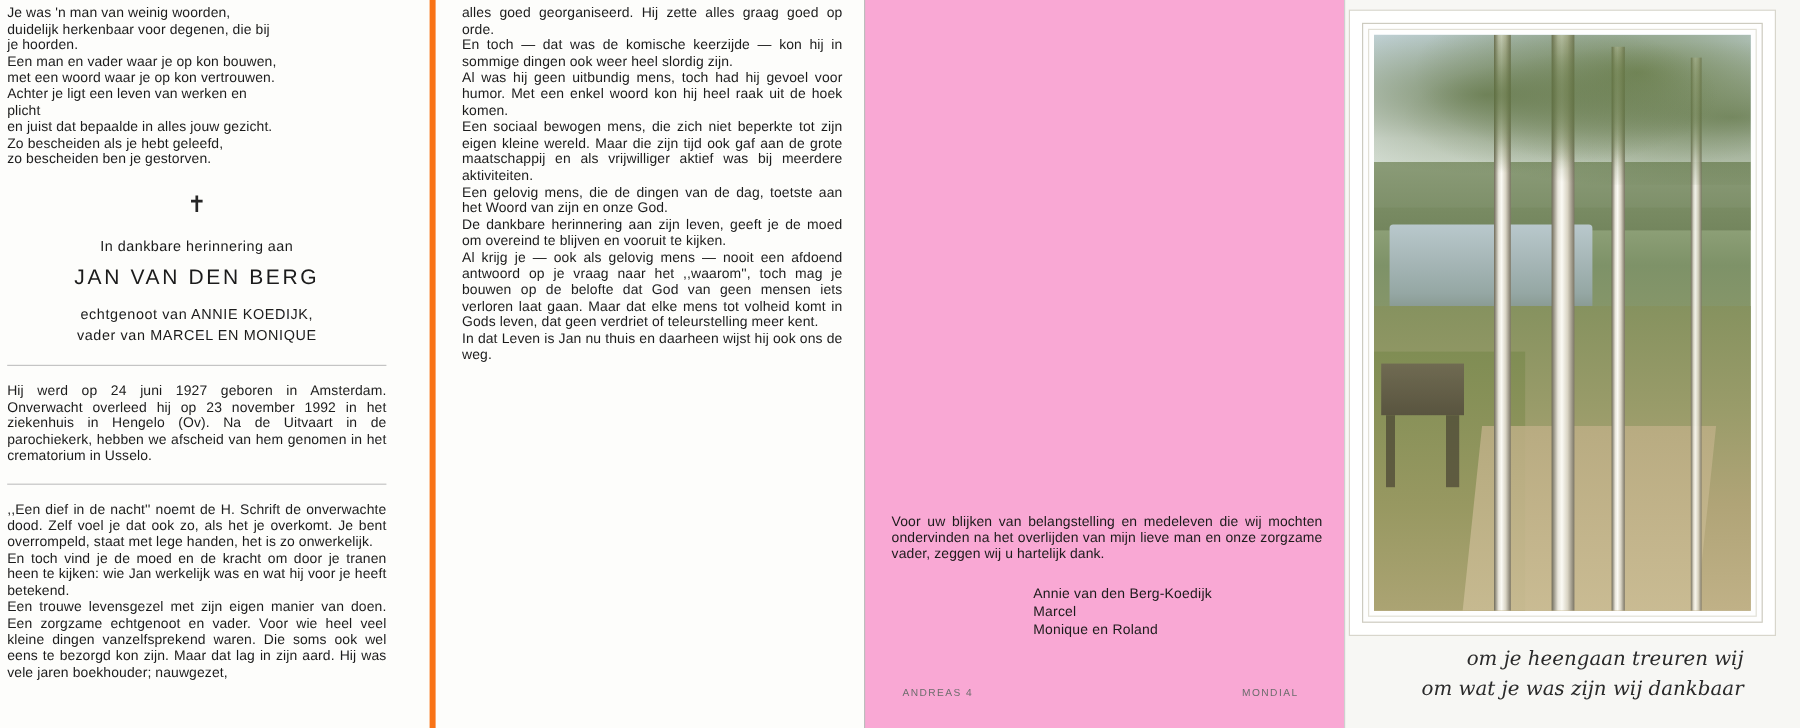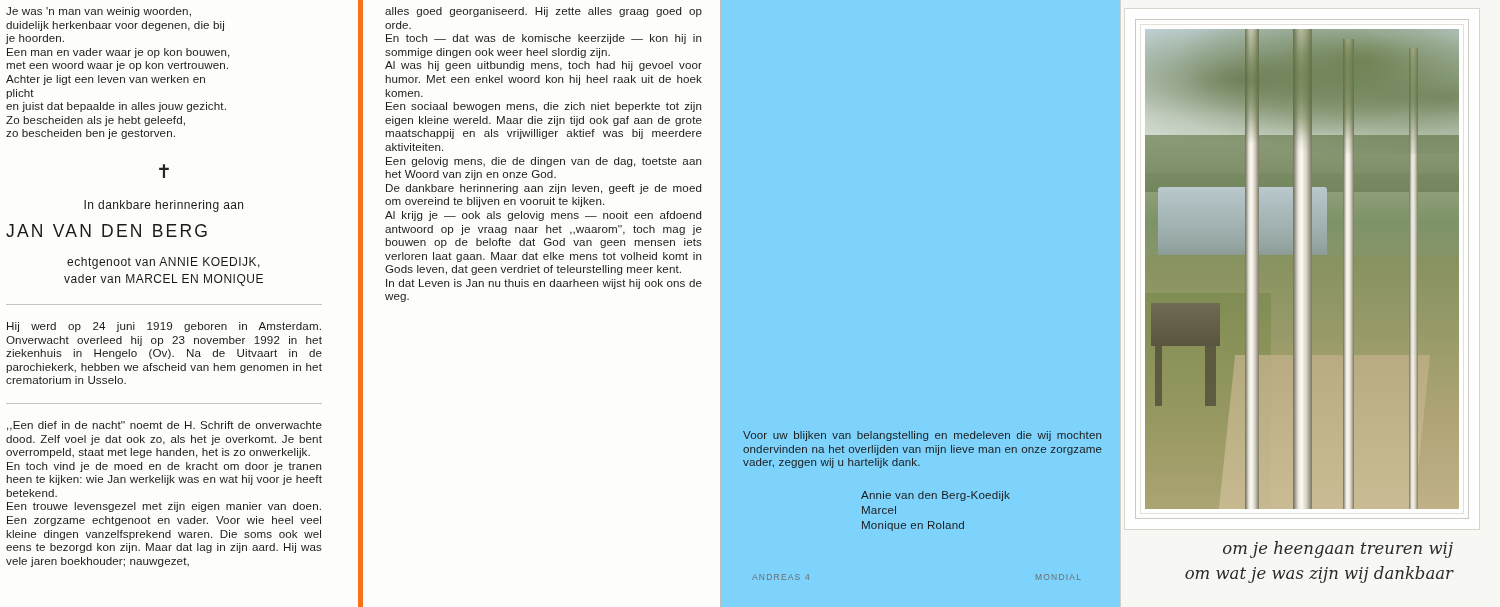--- a/index.html
+++ b/index.html
@@ -22,21 +22,21 @@
     display: flex;
   }
   
   .col {
     position: relative;
     box-sizing: border-box;
     height: 607px;
   }
   .col-left  { width: 358px; padding: 4px 36px 0 6px; }
   .col-mid   { width: 362px; padding: 4px 18px 0 22px; border-left: 5px solid #f97316; }
-  .col-right { width: 400px; padding: 4px 18px 0 22px; border-left: 1px solid #bdbdbd; background:#7dd3fc;}
+  .col-right { width: 400px; padding: 4px 18px 0 22px; border-left: 1px solid #bdbdbd; background:#f9a8d4;}
   .col-photo { width: 380px; border-left: 1px solid #cfcfcf; background:#f7f7f4; }
 
   .txt {
     font-size: 11.6px;
     line-height: 13.6px;
     text-align: justify;
     letter-spacing: .1px;
     margin: 0;
   }
   .txt.nojust { text-align: left; }
@@ -48,21 +48,21 @@
     margin: 22px 0 16px 0;
     color: #262626;
   }
   .memoriam {
     text-align: center;
     font-size: 12px;
     letter-spacing: .4px;
     margin-bottom: 9px;
   }
   .name {
-    text-align: left;
+    text-align: center;
     font-size: 17.5px;
     letter-spacing: 2.2px;
     margin: 2px 0 12px 0;
     font-weight: 400;
   }
   .rel {
     text-align: center;
     font-size: 12px;
     letter-spacing: .5px;
     line-height: 17px;
@@ -212,21 +212,21 @@
 
     <div class="cross">✝</div>
 
     <div class="memoriam">In dankbare herinnering aan</div>
     <div class="name">JAN VAN DEN BERG</div>
     <div class="rel">echtgenoot van ANNIE KOEDIJK,</div>
     <div class="rel">vader van MARCEL EN MONIQUE</div>
 
     <hr class="rule">
 
-    <p class="txt">Hij werd op 24 juni 1919 geboren in Amsterdam. Onverwacht overleed hij op 23 november 1992 in het ziekenhuis in Hengelo (Ov). Na de Uitvaart in de parochiekerk, hebben we afscheid van hem genomen in het crematorium in Usselo.</p>
+    <p class="txt">Hij werd op 24 juni 1927 geboren in Amsterdam. Onverwacht overleed hij op 23 november 1992 in het ziekenhuis in Hengelo (Ov). Na de Uitvaart in de parochiekerk, hebben we afscheid van hem genomen in het crematorium in Usselo.</p>
 
     <hr class="rule">
 
     <p class="txt" style="white-space:pre-line;">,,Een dief in de nacht'' noemt de H. Schrift de onverwachte dood. Zelf voel je dat ook zo, als het je overkomt. Je bent overrompeld, staat met lege handen, het is zo onwerkelijk.
 En toch vind je de moed en de kracht om door je tranen heen te kijken: wie Jan werkelijk was en wat hij voor je heeft betekend.
 Een trouwe levensgezel met zijn eigen manier van doen. Een zorgzame echtgenoot en vader. Voor wie heel veel kleine dingen vanzelfsprekend waren. Die soms ook wel eens te bezorgd kon zijn. Maar dat lag in zijn aard. Hij was vele jaren boekhouder; nauwgezet,</p>
   </div>
 
   <div class="col col-mid">
     <p class="txt" style="white-space:pre-line;">alles goed georganiseerd. Hij zette alles graag goed op orde.

